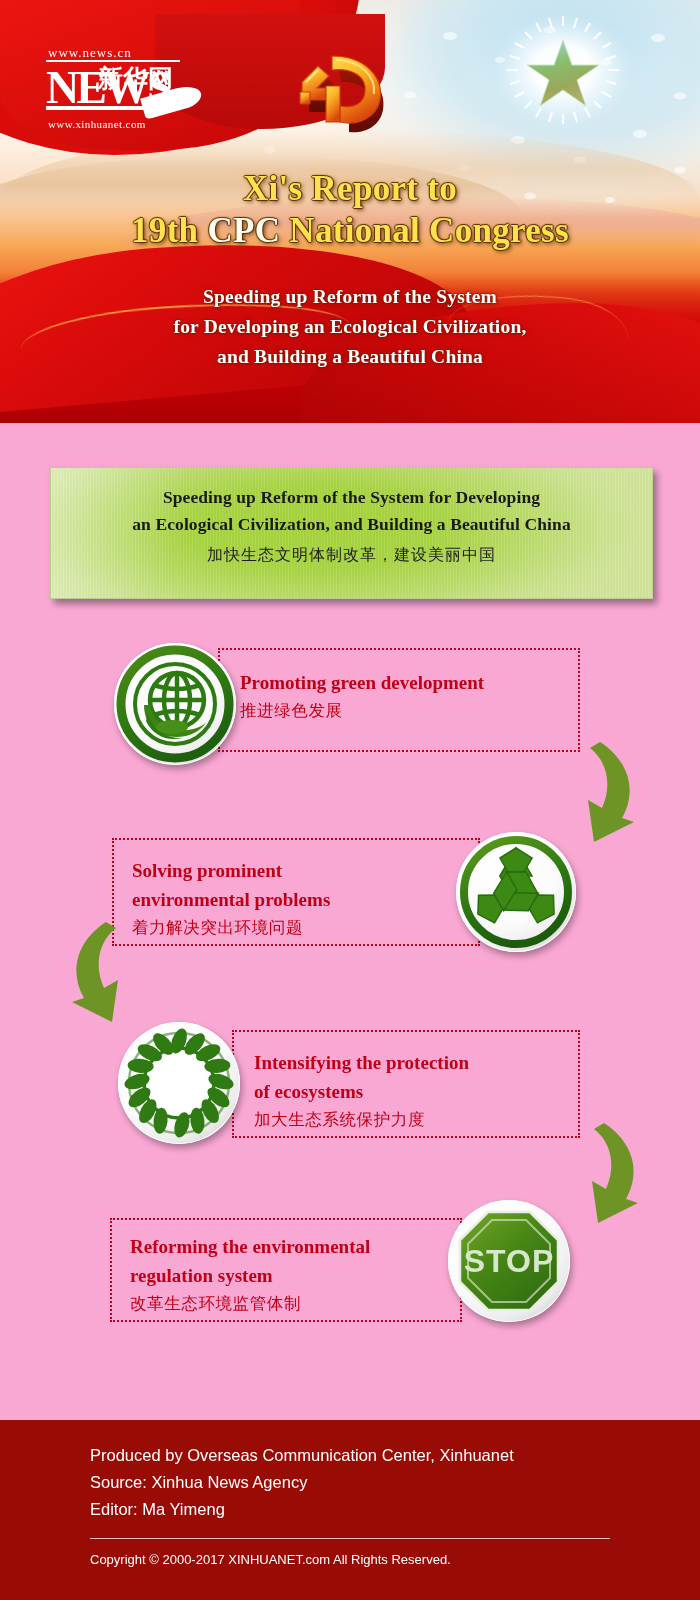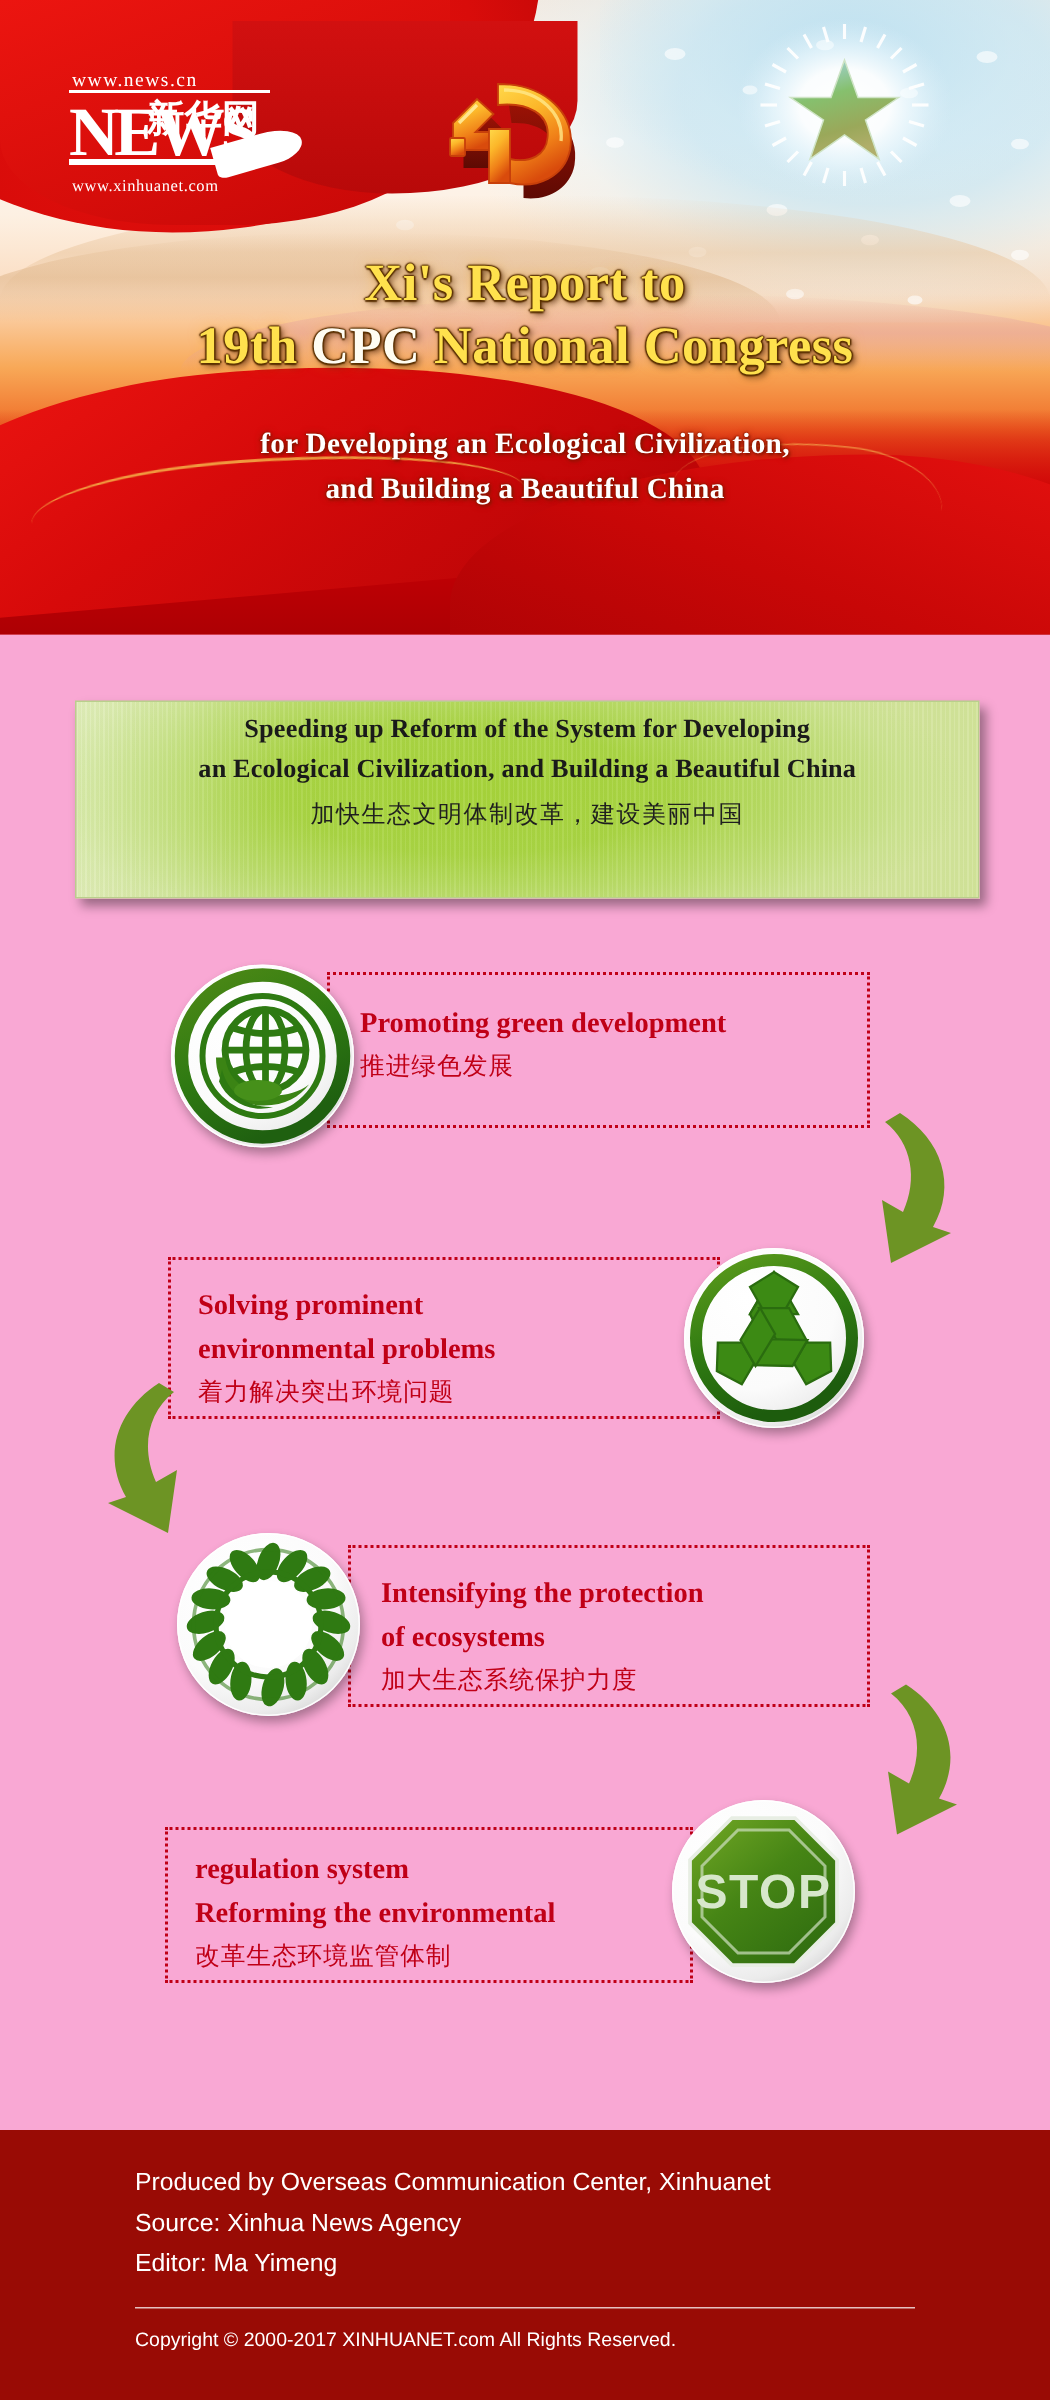--- a/index.html
+++ b/index.html
@@ -184,21 +184,21 @@
     position: absolute; inset: 0;
     background: repeating-linear-gradient(90deg,
       rgba(255,255,255,.10) 0px, rgba(255,255,255,.10) 1px,
       rgba(120,160,40,.06) 1px, rgba(120,160,40,.06) 3px);
     opacity: .8;
   }
   .banner-en {
     position: relative; text-align: center; color: #1a1a1a;
     font-family: "Liberation Serif", "DejaVu Serif", serif;
     font-weight: bold; font-size: 17.5px; line-height: 27px;
-    padding-top: 4px; letter-spacing: .1px;
+    padding-top: 16px; letter-spacing: .1px;
   }
   .banner-en span { display: block; }
   .banner-zh {
     position: relative; text-align: center; color: #1f1f1f;
     font-family: "DejaVu Sans", sans-serif; font-size: 16px;
     line-height: 26px; padding-top: 4px; letter-spacing: 1px;
   }
 
   
   .item { position: absolute; }
@@ -385,20 +385,21 @@
       </g>
       <path d="M95 30 L104 55 L131 55 L109 70 L118 96 L95 80 L72 96 L81 70 L59 55 L86 55 Z" fill="url(#stargrad)" stroke="#cfe4c6" stroke-width="1"></path>
     </svg>
 
     <div class="title-main">
       <span>Xi's Report to</span>
       <span class="l2"><span>19th </span><span class="wht">CPC</span><span> National Congress</span></span>
     </div>
 
     <div class="title-sub">
+      <span>Speeding up Reform of the System</span>
       <span>for Developing an Ecological Civilization,</span>
       <span>and Building a Beautiful China</span>
     </div>
   </div>
 
   <div class="banner">
     <div class="banner-tex"></div>
     <div class="banner-en">
       <span>Speeding up Reform of the System for Developing</span>
       <span>an Ecological Civilization, and Building a Beautiful China</span>
@@ -592,22 +593,22 @@
             <stop offset="100%" stop-color="#2d6a0f"></stop>
           </linearGradient>
         </defs>
         <polygon points="40,12 82,12 110,40 110,82 82,110 40,110 12,82 12,40" fill="url(#g4)" stroke="#e8eee4" stroke-width="2.5"></polygon>
         <polygon points="44,20 78,20 102,44 102,78 78,102 44,102 20,78 20,44" fill="none" stroke="#cfe0c0" stroke-width="2" opacity=".7"></polygon>
         <text x="61" y="72" text-anchor="middle" font-family="Liberation Sans, sans-serif" font-size="32" font-weight="bold" fill="#d7e7cb" letter-spacing="1">STOP</text>
       </svg>
     </div>
     <div class="item-txt ta-l" style="left:130px; top:1232px; width:320px;">
       <div class="item-en">
+        <span>Reforming the environmental</span>
         <span>regulation system</span>
-        <span>Reforming the environmental</span>
       </div>
       <div class="item-zh">改革生态环境监管体制</div>
     </div>
   </div>
 
   <div class="footer">
     <div class="footer-lines">
       <span>Produced by Overseas Communication Center, Xinhuanet</span>
       <span>Source: Xinhua News Agency</span>
       <span>Editor: Ma Yimeng</span>

